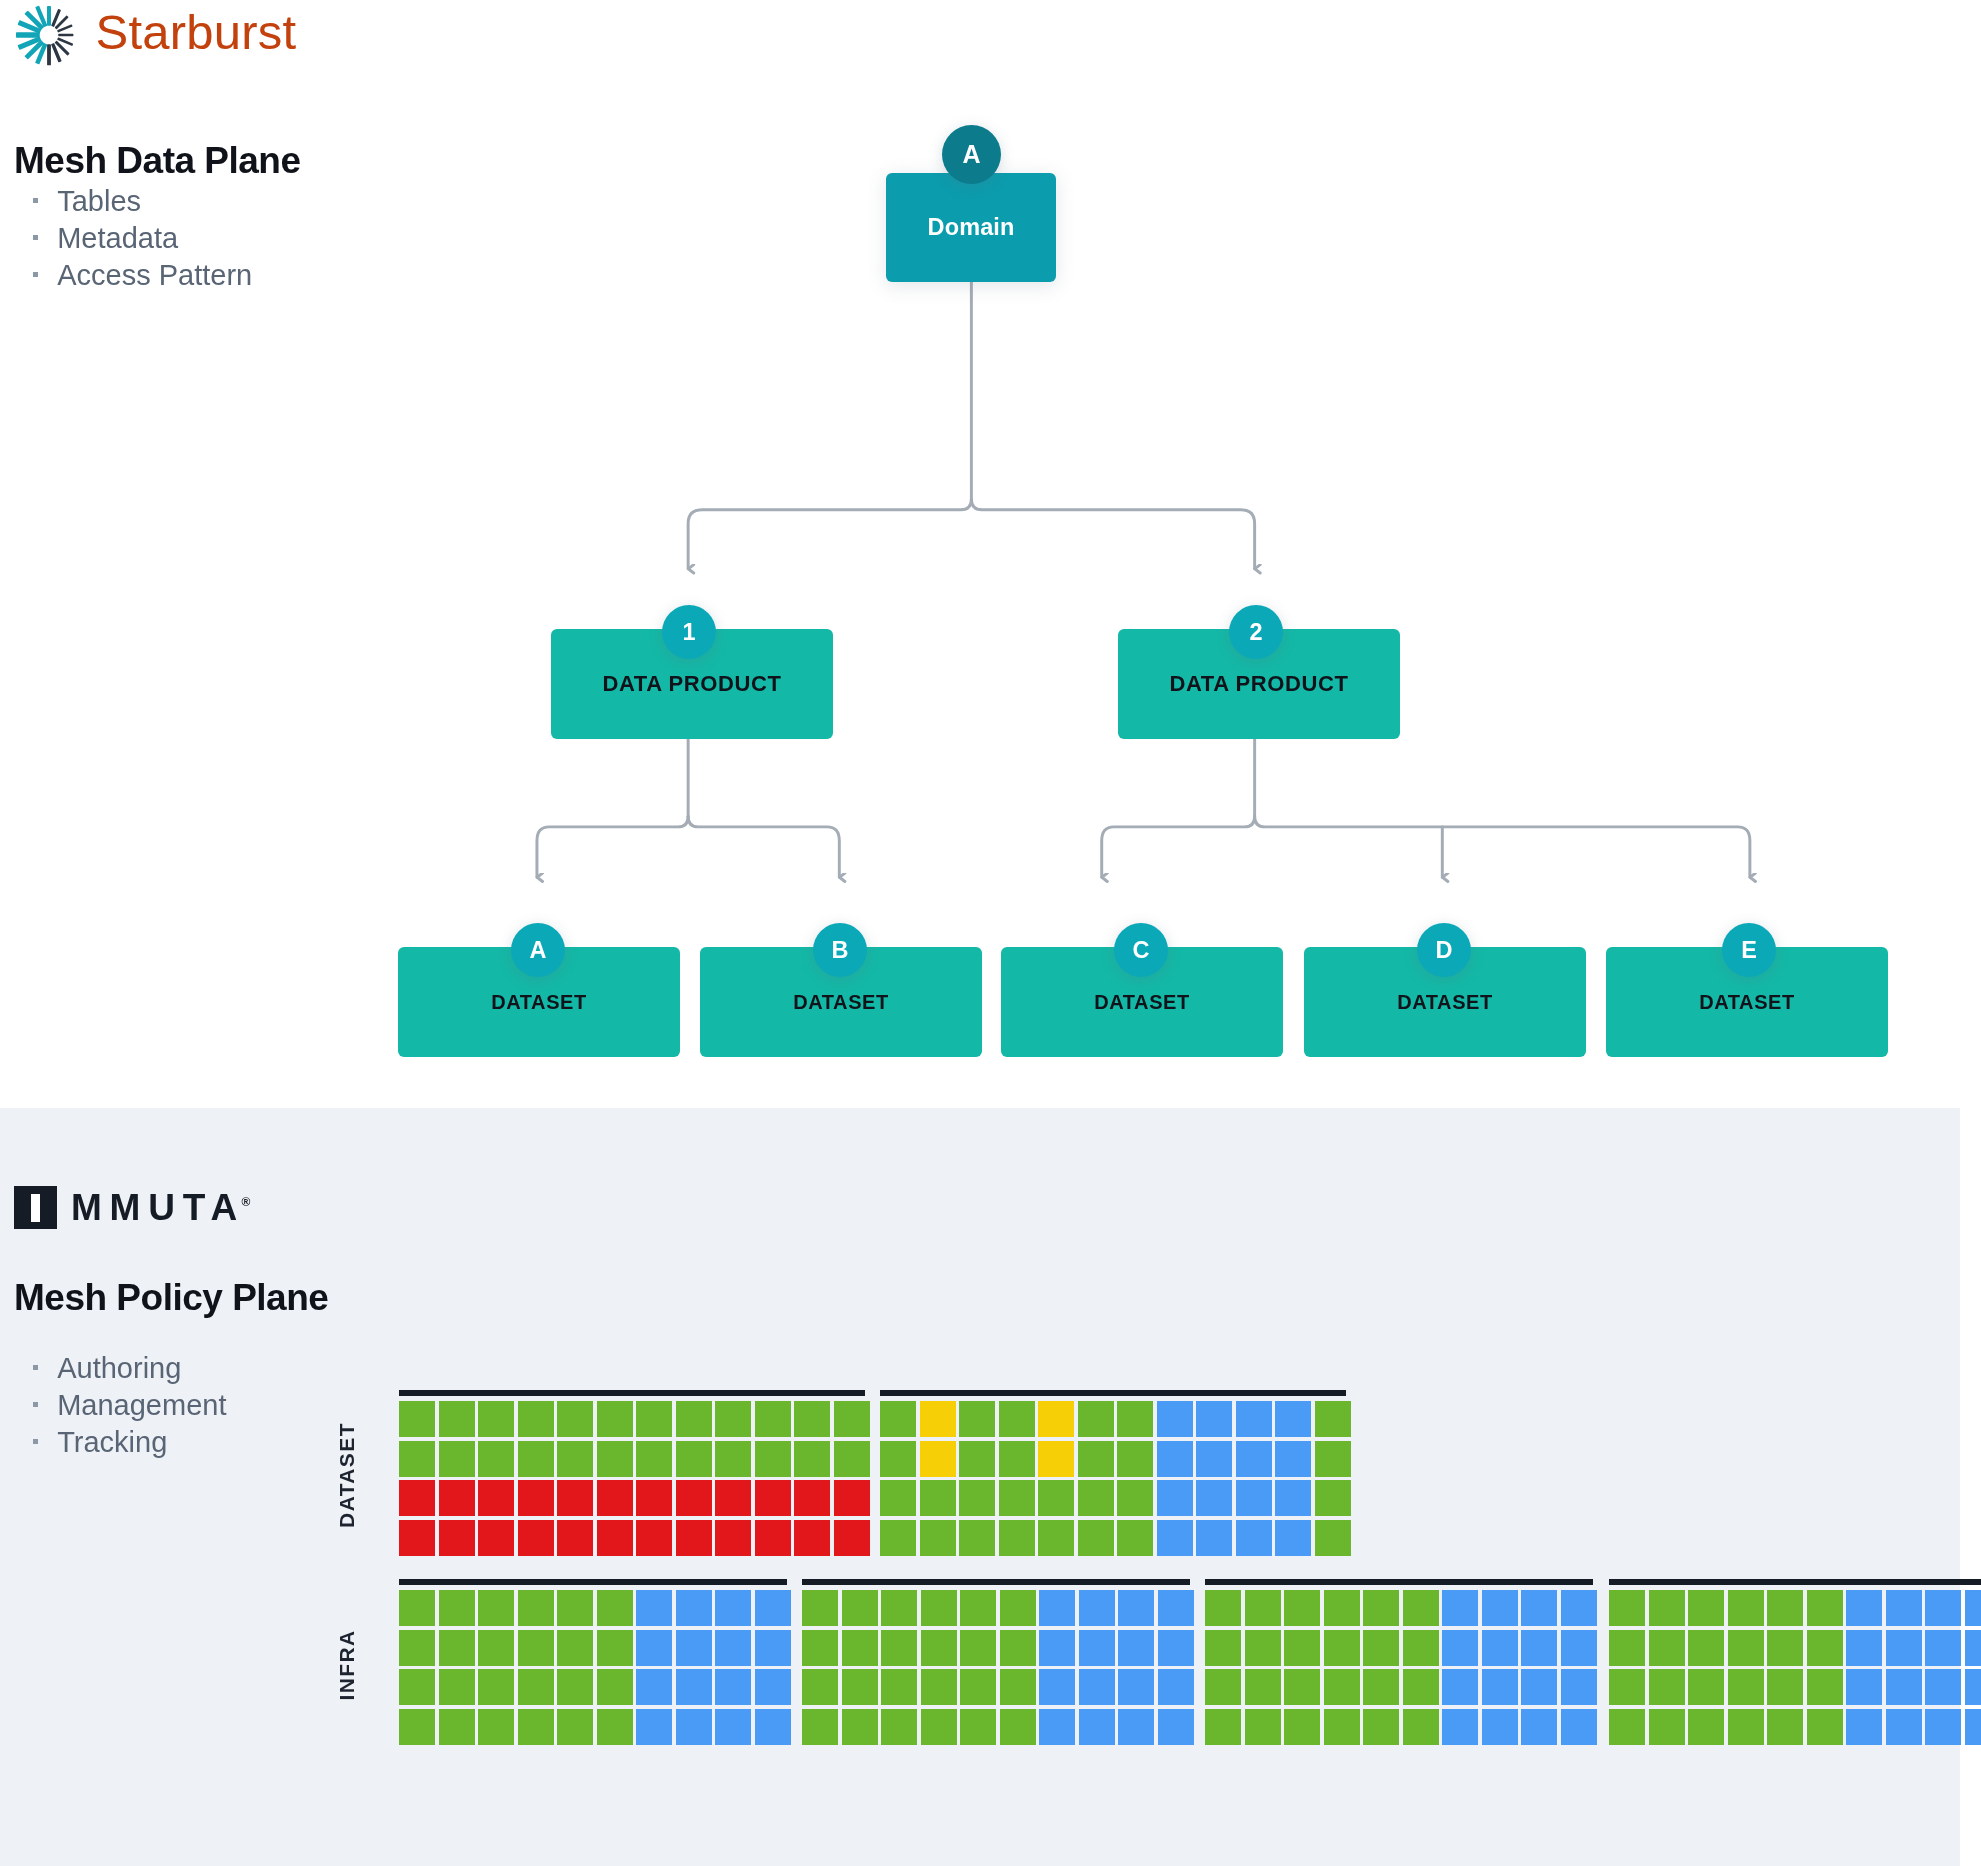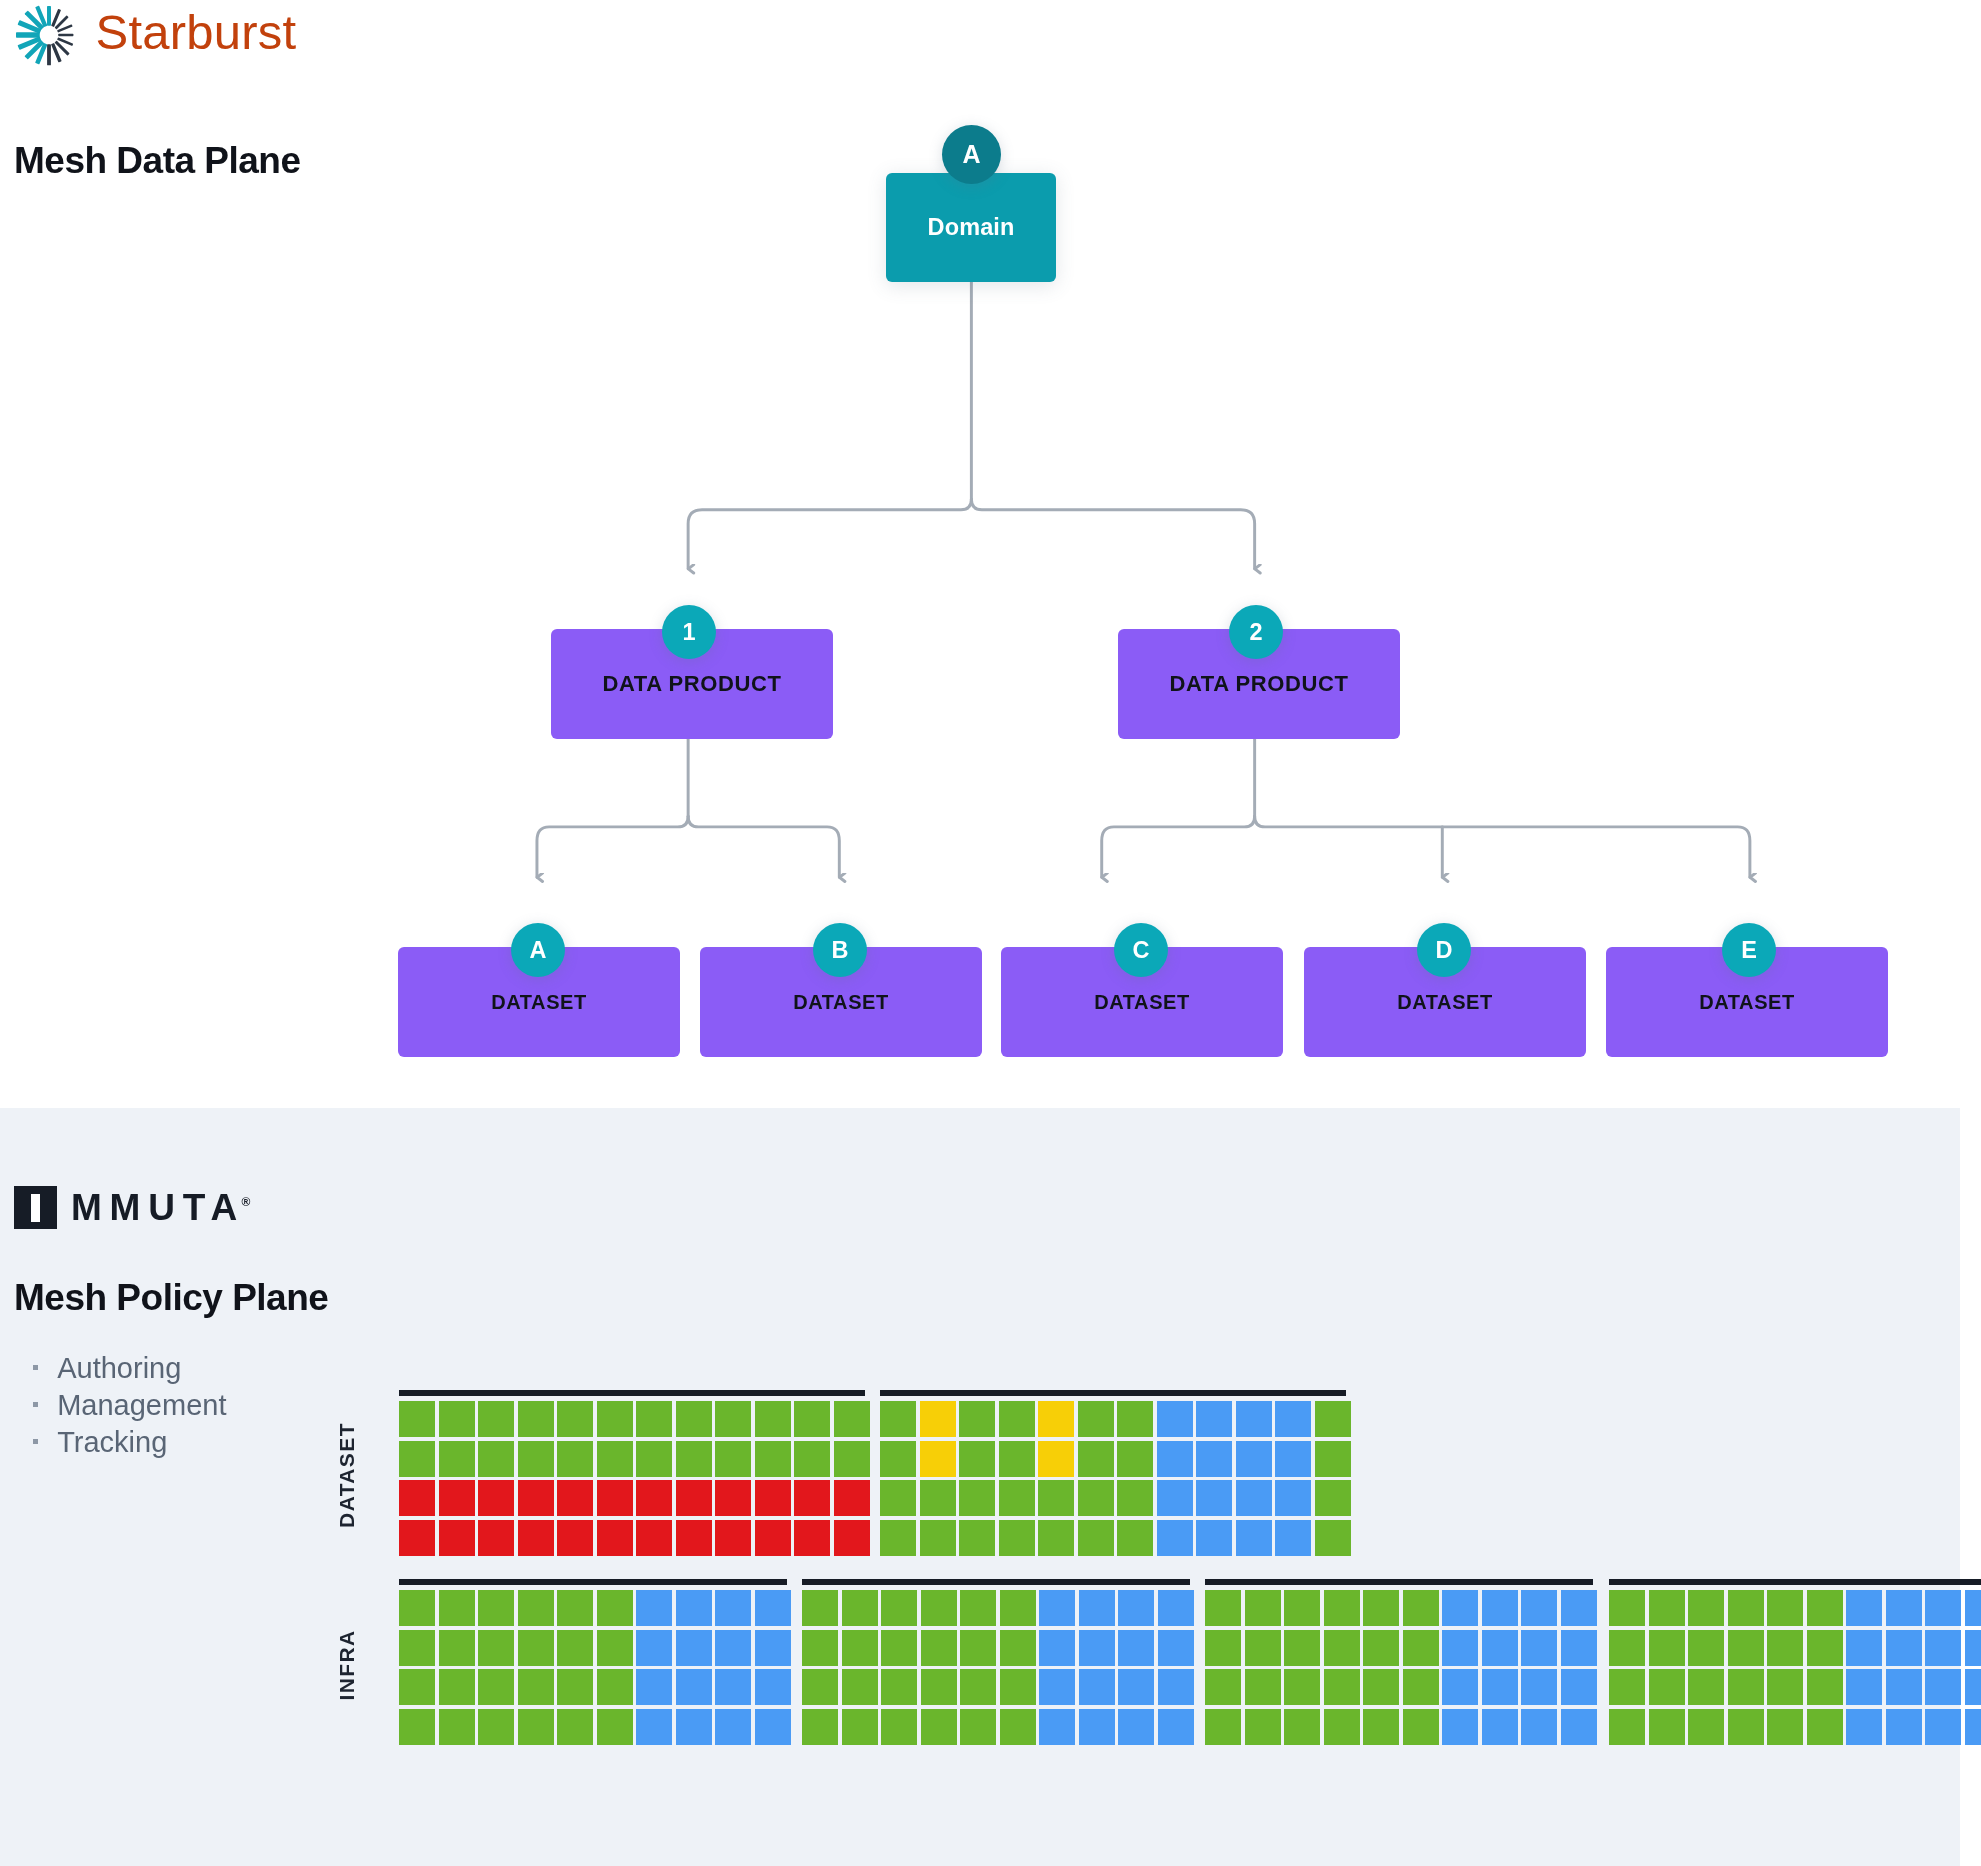--- a/index.html
+++ b/index.html
@@ -99,21 +99,21 @@
     background: #0b9cad;
     box-shadow: 0 3.5px 19px rgba(80,100,120,0.16);
   }
   .node-domain .node-label {
     color: #ffffff;
     font-size: 23.5px;
     font-weight: 700;
     letter-spacing: 0.1px;
   }
   .node-box {
-    background: #8b5cf6;
+    background: #14b8a6;
   }
   .node-box .node-label {
     color: #10131a;
     font-size: 22px;
     font-weight: 700;
     letter-spacing: 0.6px;
   }
   .node-box.node-dataset .node-label {
     font-size: 20px;
   }
@@ -276,20 +276,25 @@
               <rect x="-42" y="-2.4" width="28" height="4.8" rx="1"></rect>
             </g>
         </g>
       </g>
     </svg>
     <div id="starburst-wordmark">Starburst</div>
   </div>
 
   <div class="plane-heading" style="left:14px; top:113px;margin-top:27px;">Mesh Data Plane</div>
 
+  <ul class="bullet-list" id="data-plane-bullets" style="left:14px; top:183px;">
+      <li><span class="bullet-dot"></span><span>Tables</span></li>
+      <li><span class="bullet-dot"></span><span>Metadata</span></li>
+      <li><span class="bullet-dot"></span><span>Access Pattern</span></li>
+    </ul>
 
   <div id="diagram">
     <svg id="diagram-svg" viewBox="0 0 2280 1000">
       <defs>
         <marker id="arrowhead" markerWidth="12" markerHeight="12" refX="5.4" refY="9.6" orient="auto" markerUnits="userSpaceOnUse">
           <path d="M0.6,3.2 L5.4,9.4 L10.2,3.2" fill="none" stroke="#a4acb6" stroke-width="3.4" stroke-linecap="round" stroke-linejoin="round"></path>
         </marker>
       </defs>
       <g fill="none" stroke="#a4acb6" stroke-width="3.4" stroke-linecap="round">
 

